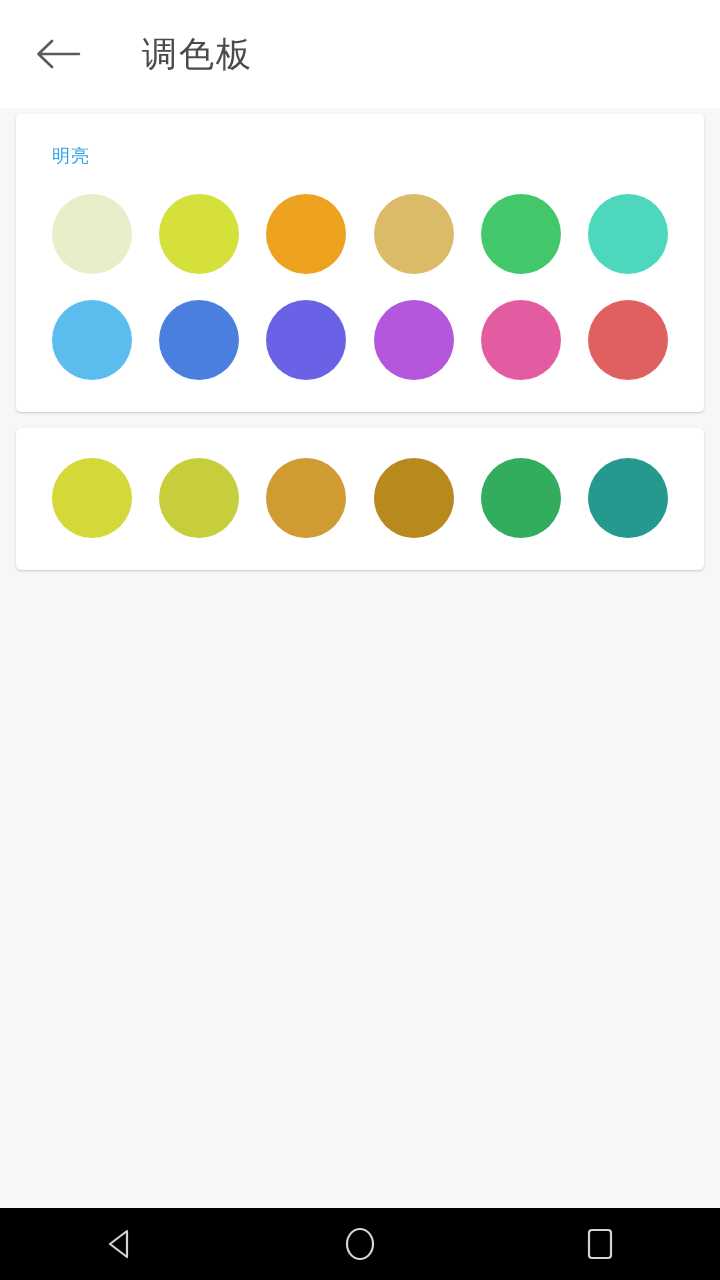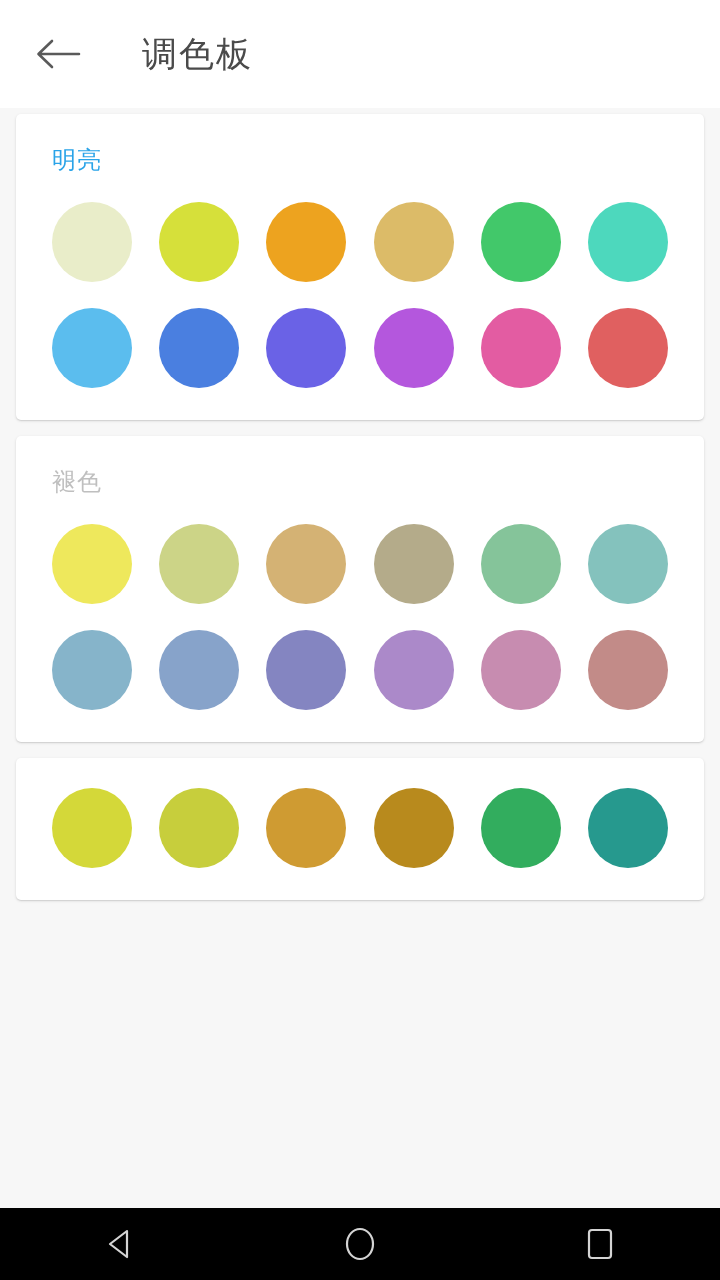--- a/index.html
+++ b/index.html
@@ -64,21 +64,21 @@
 
   .card {
     background: #ffffff;
     margin: 0 16px 16px 16px;
     border-radius: 5px;
     box-shadow: 0 1px 3px rgba(0,0,0,0.13), 0 1px 1px rgba(0,0,0,0.07);
     padding: 30px 36px 32px 36px;
     box-sizing: border-box;
   }
   .card-title {
-    font-size: 24px;
+    font-size: 18px;
     letter-spacing: 1px;
     margin-bottom: 26px;
     font-weight: 400;
   }
   .title-accent { color: #29a3e8; }
   .title-muted  { color: #bfbfbf; }
 
   .swatch-row {
     display: flex;
     justify-content: space-between;
@@ -149,39 +149,20 @@
         <div class="swatch-row">
           <div class="swatch" style="background: rgb(91, 189, 238);"></div>
           <div class="swatch" style="background: rgb(74, 127, 224);"></div>
           <div class="swatch" style="background: rgb(106, 98, 230);"></div>
           <div class="swatch" style="background: rgb(180, 87, 221);"></div>
           <div class="swatch" style="background: rgb(227, 92, 162);"></div>
           <div class="swatch" style="background: rgb(224, 96, 96);"></div>
         </div>
       </div>
       <div class="card">
-        <div class="card-title title-muted">褪色</div>
-        <div class="swatch-row">
-          <div class="swatch" style="background: rgb(238, 232, 92);"></div>
-          <div class="swatch" style="background: rgb(204, 212, 135);"></div>
-          <div class="swatch" style="background: rgb(212, 178, 116);"></div>
-          <div class="swatch" style="background: rgb(180, 171, 138);"></div>
-          <div class="swatch" style="background: rgb(133, 196, 154);"></div>
-          <div class="swatch" style="background: rgb(132, 194, 189);"></div>
-        </div>
-        <div class="swatch-row">
-          <div class="swatch" style="background: rgb(134, 180, 202);"></div>
-          <div class="swatch" style="background: rgb(135, 163, 202);"></div>
-          <div class="swatch" style="background: rgb(132, 133, 193);"></div>
-          <div class="swatch" style="background: rgb(171, 137, 201);"></div>
-          <div class="swatch" style="background: rgb(199, 140, 176);"></div>
-          <div class="swatch" style="background: rgb(194, 139, 136);"></div>
-        </div>
-      </div>
-      <div class="card">
         <div class="swatch-row">
           <div class="swatch" style="background: rgb(212, 216, 57);"></div>
           <div class="swatch" style="background: rgb(199, 206, 60);"></div>
           <div class="swatch" style="background: rgb(207, 155, 50);"></div>
           <div class="swatch" style="background: rgb(184, 138, 29);"></div>
           <div class="swatch" style="background: rgb(50, 173, 94);"></div>
           <div class="swatch" style="background: rgb(38, 153, 142);"></div>
         </div>
       </div>
     </div>

